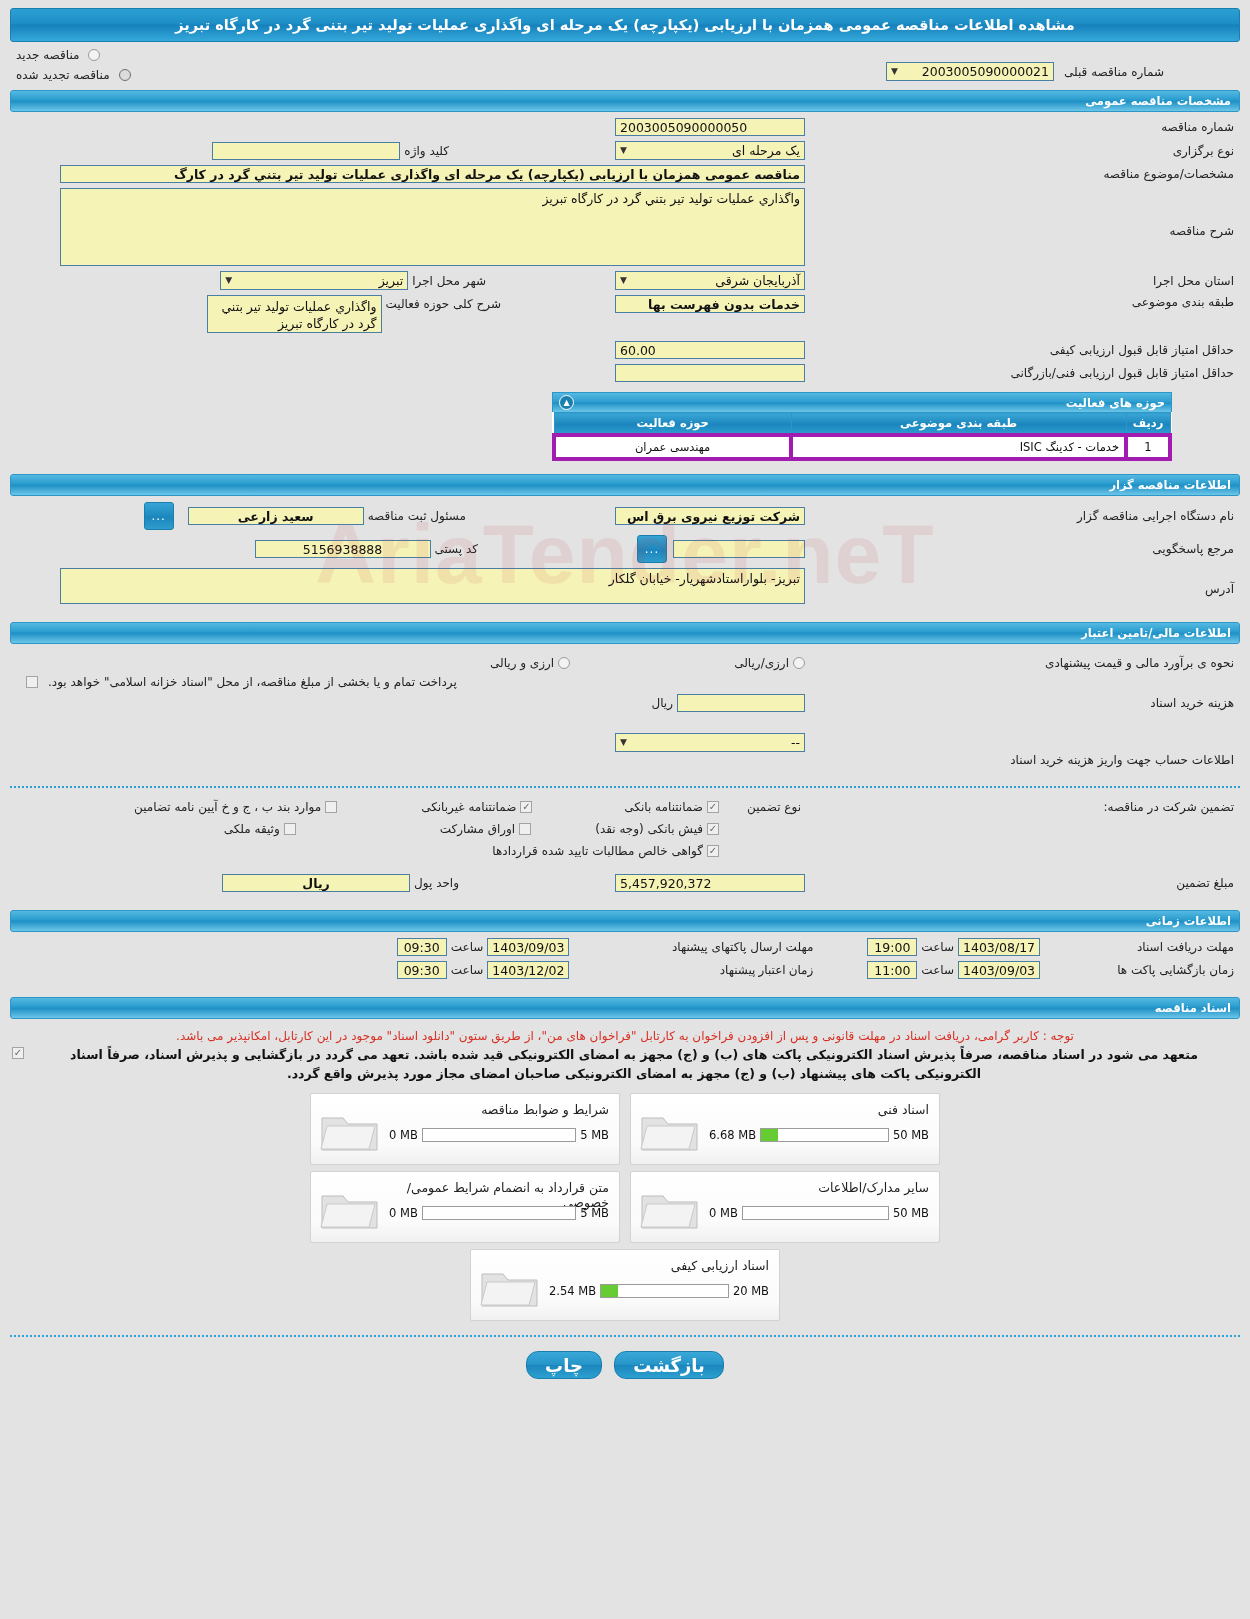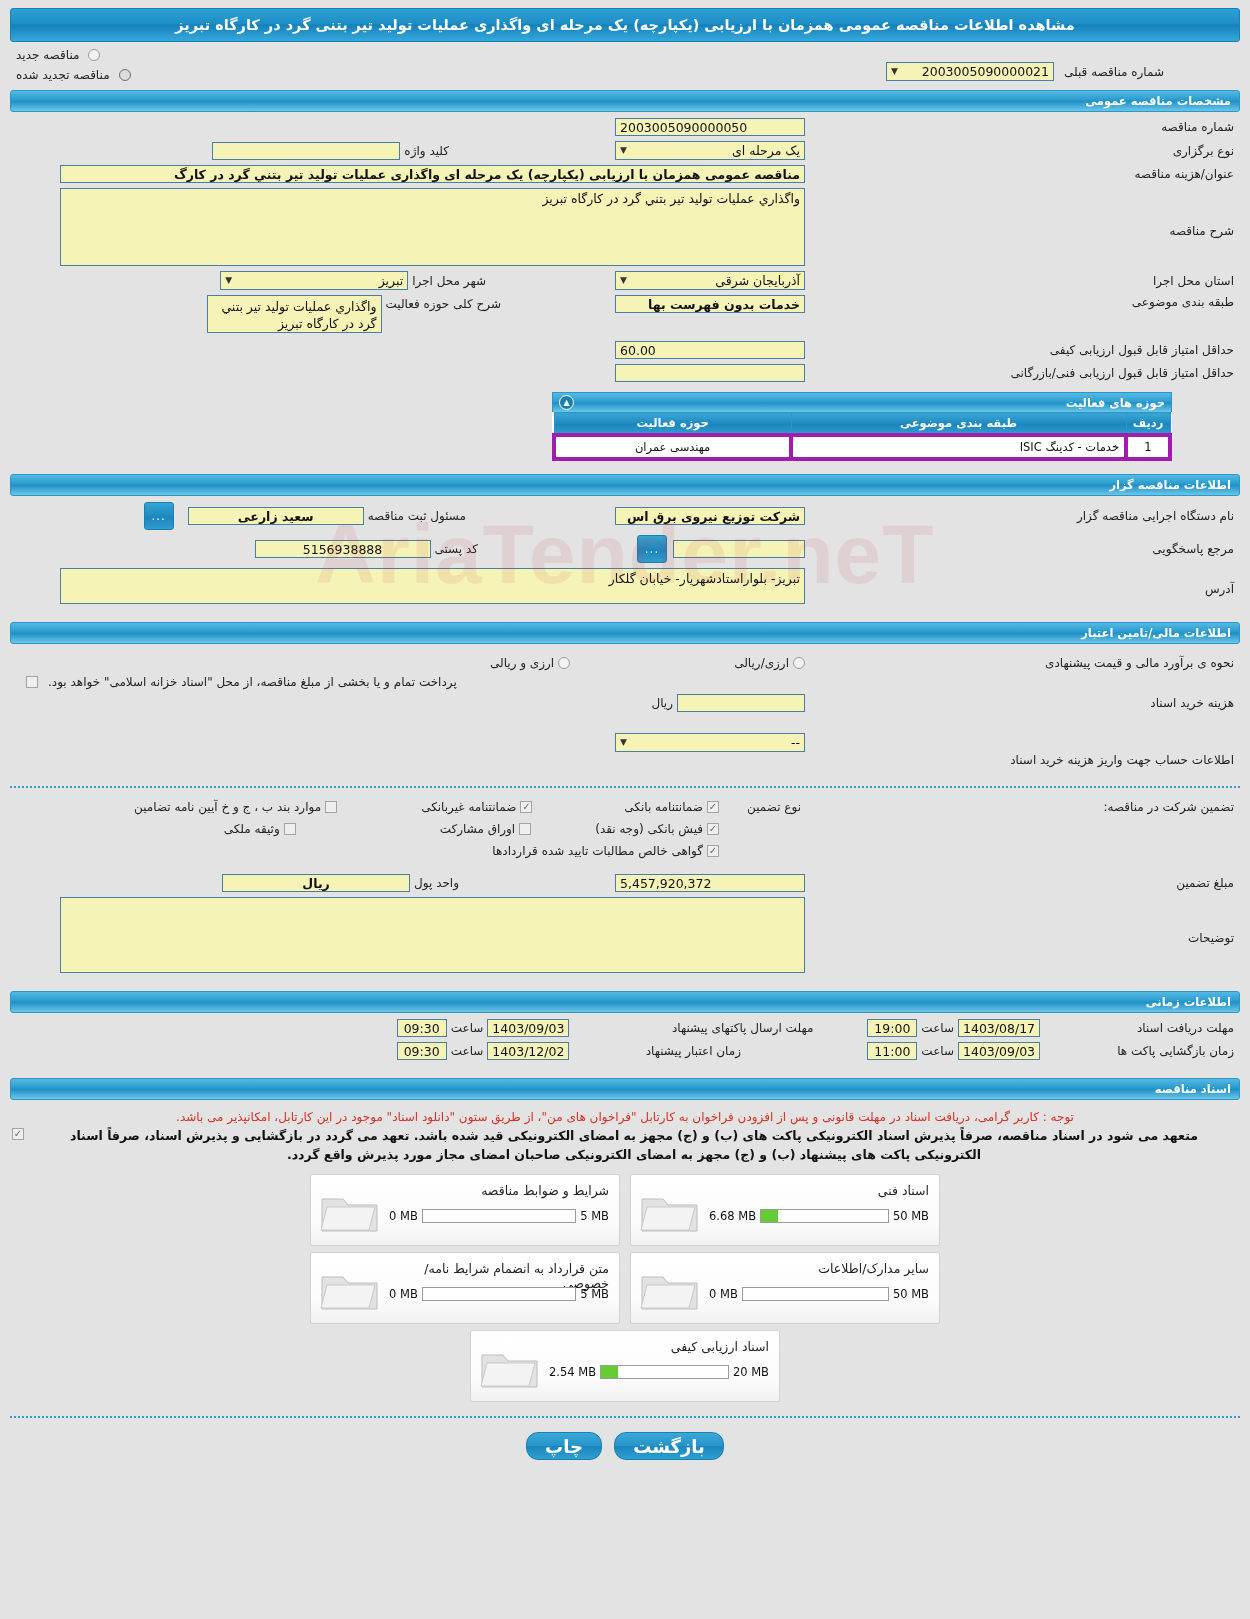--- a/index.html
+++ b/index.html
@@ -274,21 +274,21 @@
       <div style="width:425px;text-align:right;" class="lbl">نوع برگزاری</div>
       <div class="sel" style="width:190px;">
         <span class="caret">▼</span>
         <span>یک مرحله ای</span>
       </div>
       <div class="lbl" style="margin-right:162px;">کلید واژه</div>
       <div class="fld" style="width:188px;"></div>
     </div>
 
     <div class="row" style="justify-content:flex-start;">
-      <div style="width:425px;text-align:right;" class="lbl">عنوان/هزینه مناقصه</div>
+      <div style="width:425px;text-align:right;" class="lbl">مشخصات/موضوع مناقصه</div>
       <div class="fld bold" style="width:745px;">مناقصه عمومی همزمان با ارزیابی (یکپارچه) یک مرحله ای واگذاری عملیات تولید تیر بتني گرد در کارگ</div>
     </div>
 
     <div class="row" style="justify-content:flex-start;align-items:flex-start;">
       <div style="width:425px;text-align:right;padding-top:36px;" class="lbl">شرح مناقصه</div>
       <div class="ta" style="width:745px;height:78px;">واگذاري عملیات تولید تیر بتني گرد در کارگاه تبریز</div>
     </div>
 
     <div class="row" style="justify-content:flex-start;margin-top:5px;">
       <div style="width:425px;text-align:right;" class="lbl">استان محل اجرا</div>
@@ -440,24 +440,20 @@
       </div>
     </div>
 
     <div class="row" style="justify-content:flex-start;margin-top:16px;">
       <div style="width:425px;text-align:right;" class="lbl">مبلغ تضمین</div>
       <div class="fld num" style="width:190px;">5,457,920,372</div>
       <div class="lbl" style="margin-right:152px;">واحد پول</div>
       <div class="fld bold" style="width:188px;text-align:center;">ریال</div>
     </div>
 
-    <div class="row" style="justify-content:flex-start;align-items:flex-start;">
-      <div style="width:425px;text-align:right;padding-top:34px;" class="lbl">توضیحات</div>
-      <div class="ta" style="width:745px;height:76px;"></div>
-    </div>
   </div>
 
   <div class="sec-head">
     <span>اطلاعات زمانی</span>
   </div>
   <div class="sec-body">
 
     <div class="row" style="justify-content:flex-start;">
       <div style="width:190px;text-align:right;" class="lbl">مهلت دریافت اسناد</div>
       <div class="fld num" style="width:82px;text-align:center;">1403/08/17</div>
@@ -469,21 +465,21 @@
       <div class="lbl">ساعت</div>
       <div class="fld num" style="width:50px;text-align:center;">09:30</div>
     </div>
 
     <div class="row" style="justify-content:flex-start;">
       <div style="width:190px;text-align:right;" class="lbl">زمان بازگشایی پاکت ها</div>
       <div class="fld num" style="width:82px;text-align:center;">1403/09/03</div>
       <div class="lbl">ساعت</div>
       <div class="fld num" style="width:50px;text-align:center;">11:00</div>
 
-      <div style="width:240px;text-align:center;margin-right:50px;" class="lbl">زمان اعتبار پیشنهاد</div>
+      <div style="width:240px;text-align:right;margin-right:50px;font-family:Liberation Serif, serif;" class="lbl">زمان اعتبار پیشنهاد</div>
       <div class="fld num" style="width:82px;text-align:center;">1403/12/02</div>
       <div class="lbl">ساعت</div>
       <div class="fld num" style="width:50px;text-align:center;">09:30</div>
     </div>
   </div>
 
   <div class="sec-head">
     <span>اسناد مناقصه</span>
   </div>
   <div class="sec-body">
@@ -545,21 +541,21 @@
           <span class="sz">0 MB</span>
         </div>
       </div>
       <div class="card">
         <div class="folder">
           <svg viewBox="0 0 62 46" width="62" height="46">
             <path d="M3 10 L24 10 L29 16 L58 16 L58 42 L3 42 Z" fill="#e2e2e2" stroke="#bdbdbd" stroke-width="1"></path>
             <path d="M8 18 L56 18 L50 41 L2 41 Z" fill="#f3f3f3" stroke="#c9c9c9" stroke-width="1"></path>
           </svg>
         </div>
-        <div class="cap">متن قرارداد به انضمام شرایط نامه/خصوصی</div>
+        <div class="cap">متن قرارداد به انضمام شرایط عمومی/خصوصی</div>
         <div class="bar-line">
           <span class="sz">5 MB</span>
           <div class="bar-outer">
             <div class="bar-fill" style="width:0%;"></div>
           </div>
           <span class="sz">0 MB</span>
         </div>
       </div>
     </div>
 

